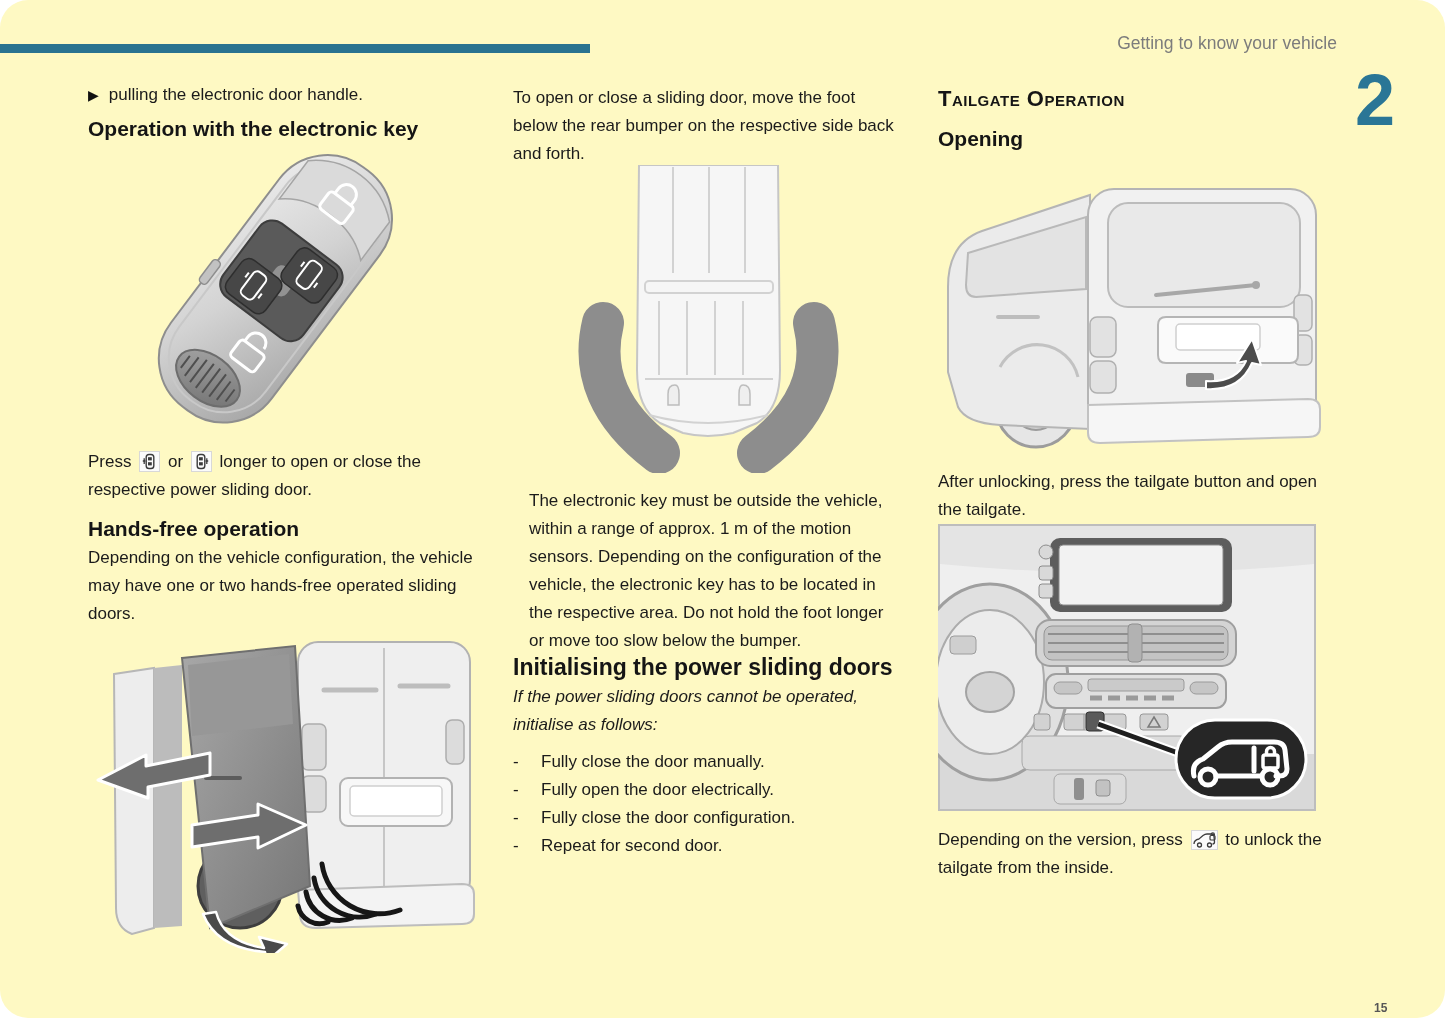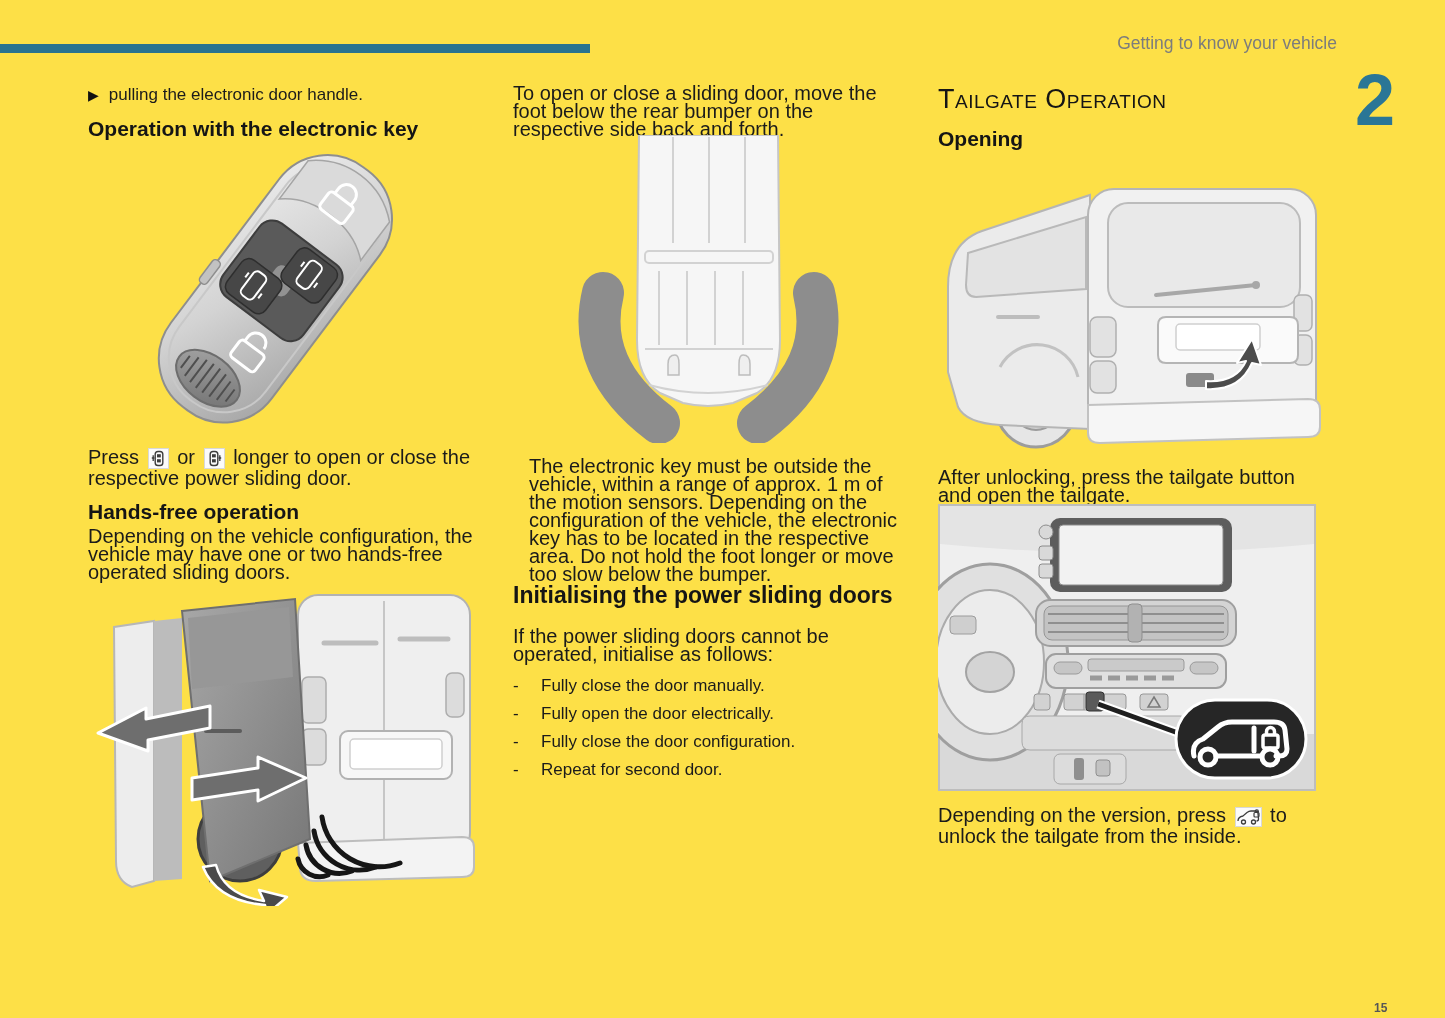--- a/index.html
+++ b/index.html
@@ -1,53 +1,54 @@
 <!DOCTYPE html>
 <html><head>
 <meta charset="utf-8">
 <style>
   * { margin:0; padding:0; box-sizing:border-box; }
   html,body { background:#ffffff; }
   .page {
     position:relative;
     width:1445px; height:1018px;
-    background:#fde047;
+    background:#fef9c3;
     font-family:"Liberation Sans", sans-serif;
     color:#1b1b1b;
     overflow:hidden;
+    border-radius:28px;
   }
   .top-bar {
     position:absolute; left:0; top:44px;
     width:590px; height:9px;
     background:#2a7390;
   }
   .running-header {
     position:absolute; top:33px; right:108px;
     font-size:17.5px; color:#7c7c7c;
     white-space:nowrap;
   }
   .chapter-number {
     position:absolute; left:1355px; top:64px;
     font-size:72px; font-weight:700; line-height:1;
     color:#2a7696;
   }
   .col { position:absolute; top:84px; }
   .col1 { left:88px;  width:388px; }
   .col2 { left:513px; width:390px; }
   .col3 { left:938px; width:388px; }
-  p, .para { font-size:20px; line-height:18px; color:#1b1b1b; }
+  p, .para { font-size:17px; line-height:28px; color:#1b1b1b; }
   h3.sub { font-size:21px; font-weight:700; color:#151515; line-height:24px; }
   .bullet-row { display:flex; align-items:flex-start; font-size:17px; line-height:22px; }
   .bullet-glyph { font-size:14px; line-height:22px; margin-right:10px; color:#111; }
   .key-illus   { margin:11px 0 0 30px; width:310px; height:280px; }
   .press-line  { margin-top:16px; }
   .inline-icon { display:inline-block; vertical-align:-5px; margin:0 3px; }
   .heading-chapter {
     font-variant:small-caps;
-    font-size:27px; font-weight:400; letter-spacing:0.5px;
+    font-size:22px; font-weight:700; letter-spacing:0.5px;
     color:#151515; line-height:30px;
   }
   .steps { margin-top:12px; }
   .step { display:flex; margin-bottom:6px; font-size:17px; line-height:22px; }
   .step .dash { width:28px; flex:0 0 28px; }
   .page-number {
     position:absolute; left:1374px; top:1001px;
     font-size:12px; font-weight:700; color:#565656;
   }
   .illus { display:block; }
@@ -216,21 +217,21 @@
           <path d="M114,220 q-7,0 -7,9 v11 h11 v-11 q0,-9 -4,-9 z"></path>
           <path d="M182,220 q7,0 7,9 v11 h-11 v-11 q0,-9 4,-9 z"></path>
         </g>
       </svg>
     </div>
 
     <p style="margin-top:14px;margin-left:16px;">The electronic key must be outside the vehicle, within a range of approx. 1 m of the motion sensors. Depending on the configuration of the vehicle, the electronic key has to be located in the respective area. Do not hold the foot longer or move too slow below the bumper.</p>
 
     <h3 class="sub" style="margin-top:0; font-size:23px;">Initialising the power sliding doors</h3>
 
-    <p style="margin-top:20px;">If the power sliding doors cannot be operated, initialise as follows:</p>
+    <p style="margin-top:4px;font-style:italic;">If the power sliding doors cannot be operated, initialise as follows:</p>
 
     <div class="steps">
       <div class="step">
         <span class="dash">-</span>
         <span>Fully close the door manually.</span>
       </div>
       <div class="step">
         <span class="dash">-</span>
         <span>Fully open the door electrically.</span>
       </div>

